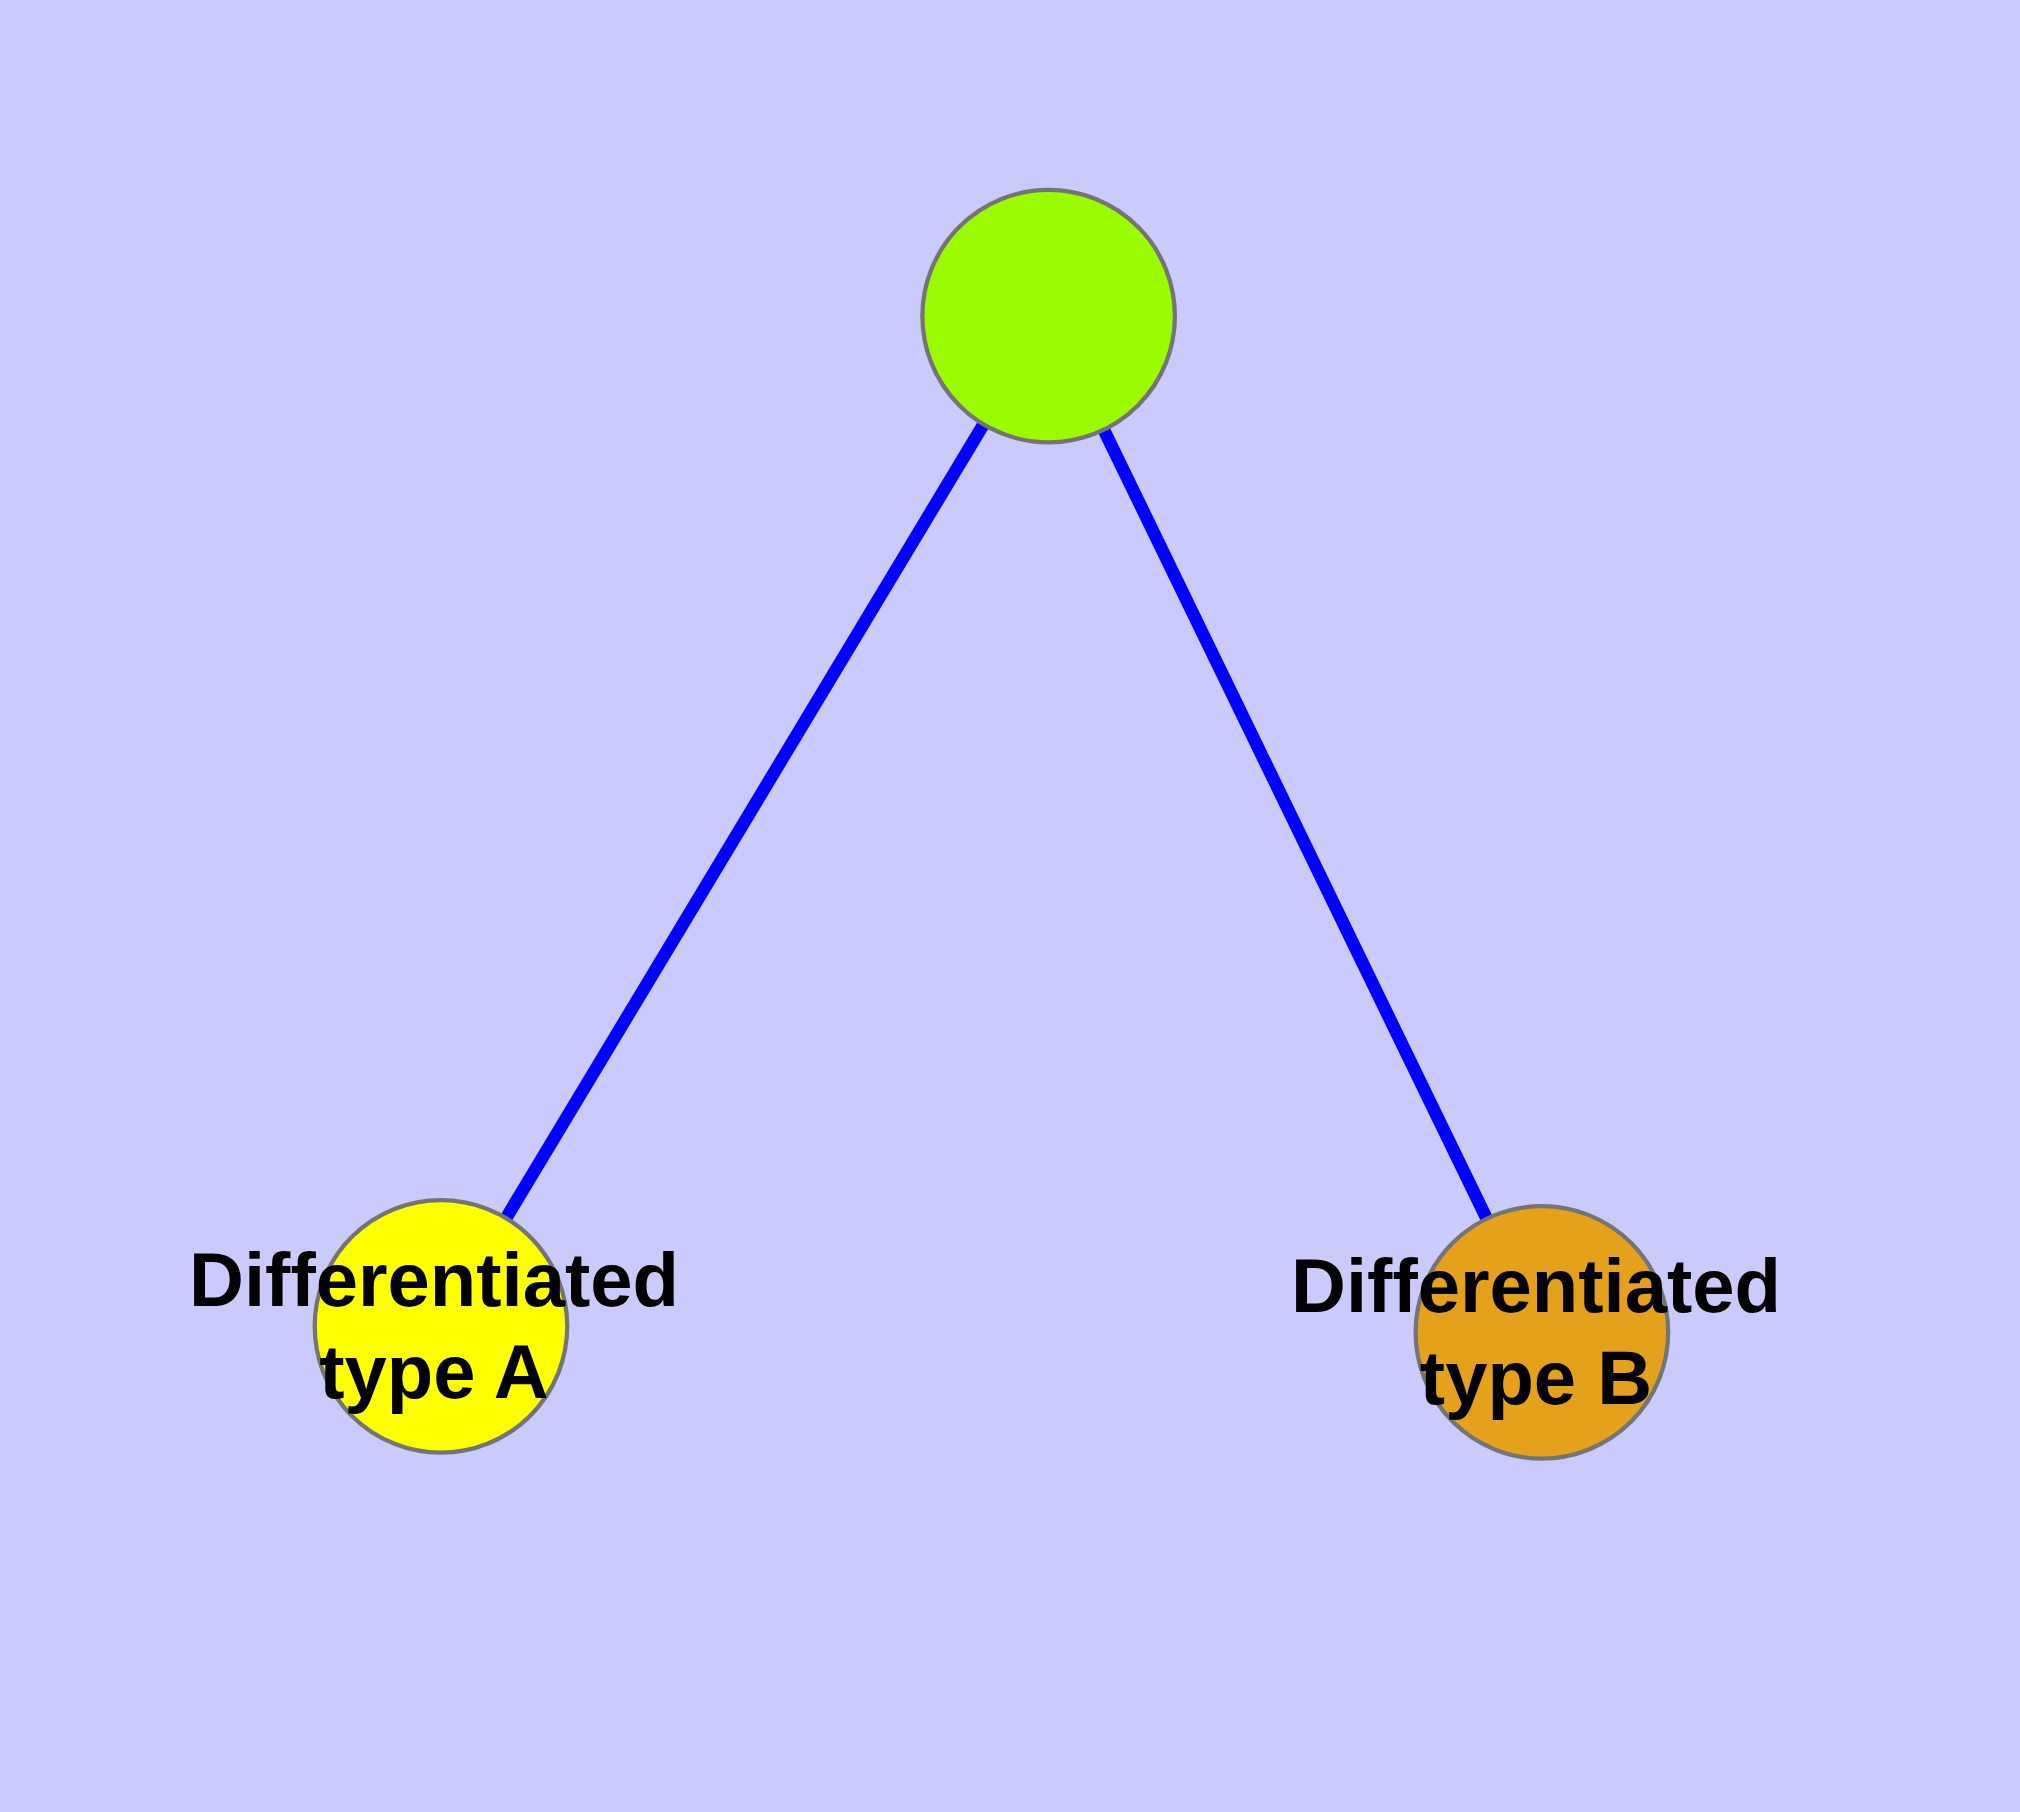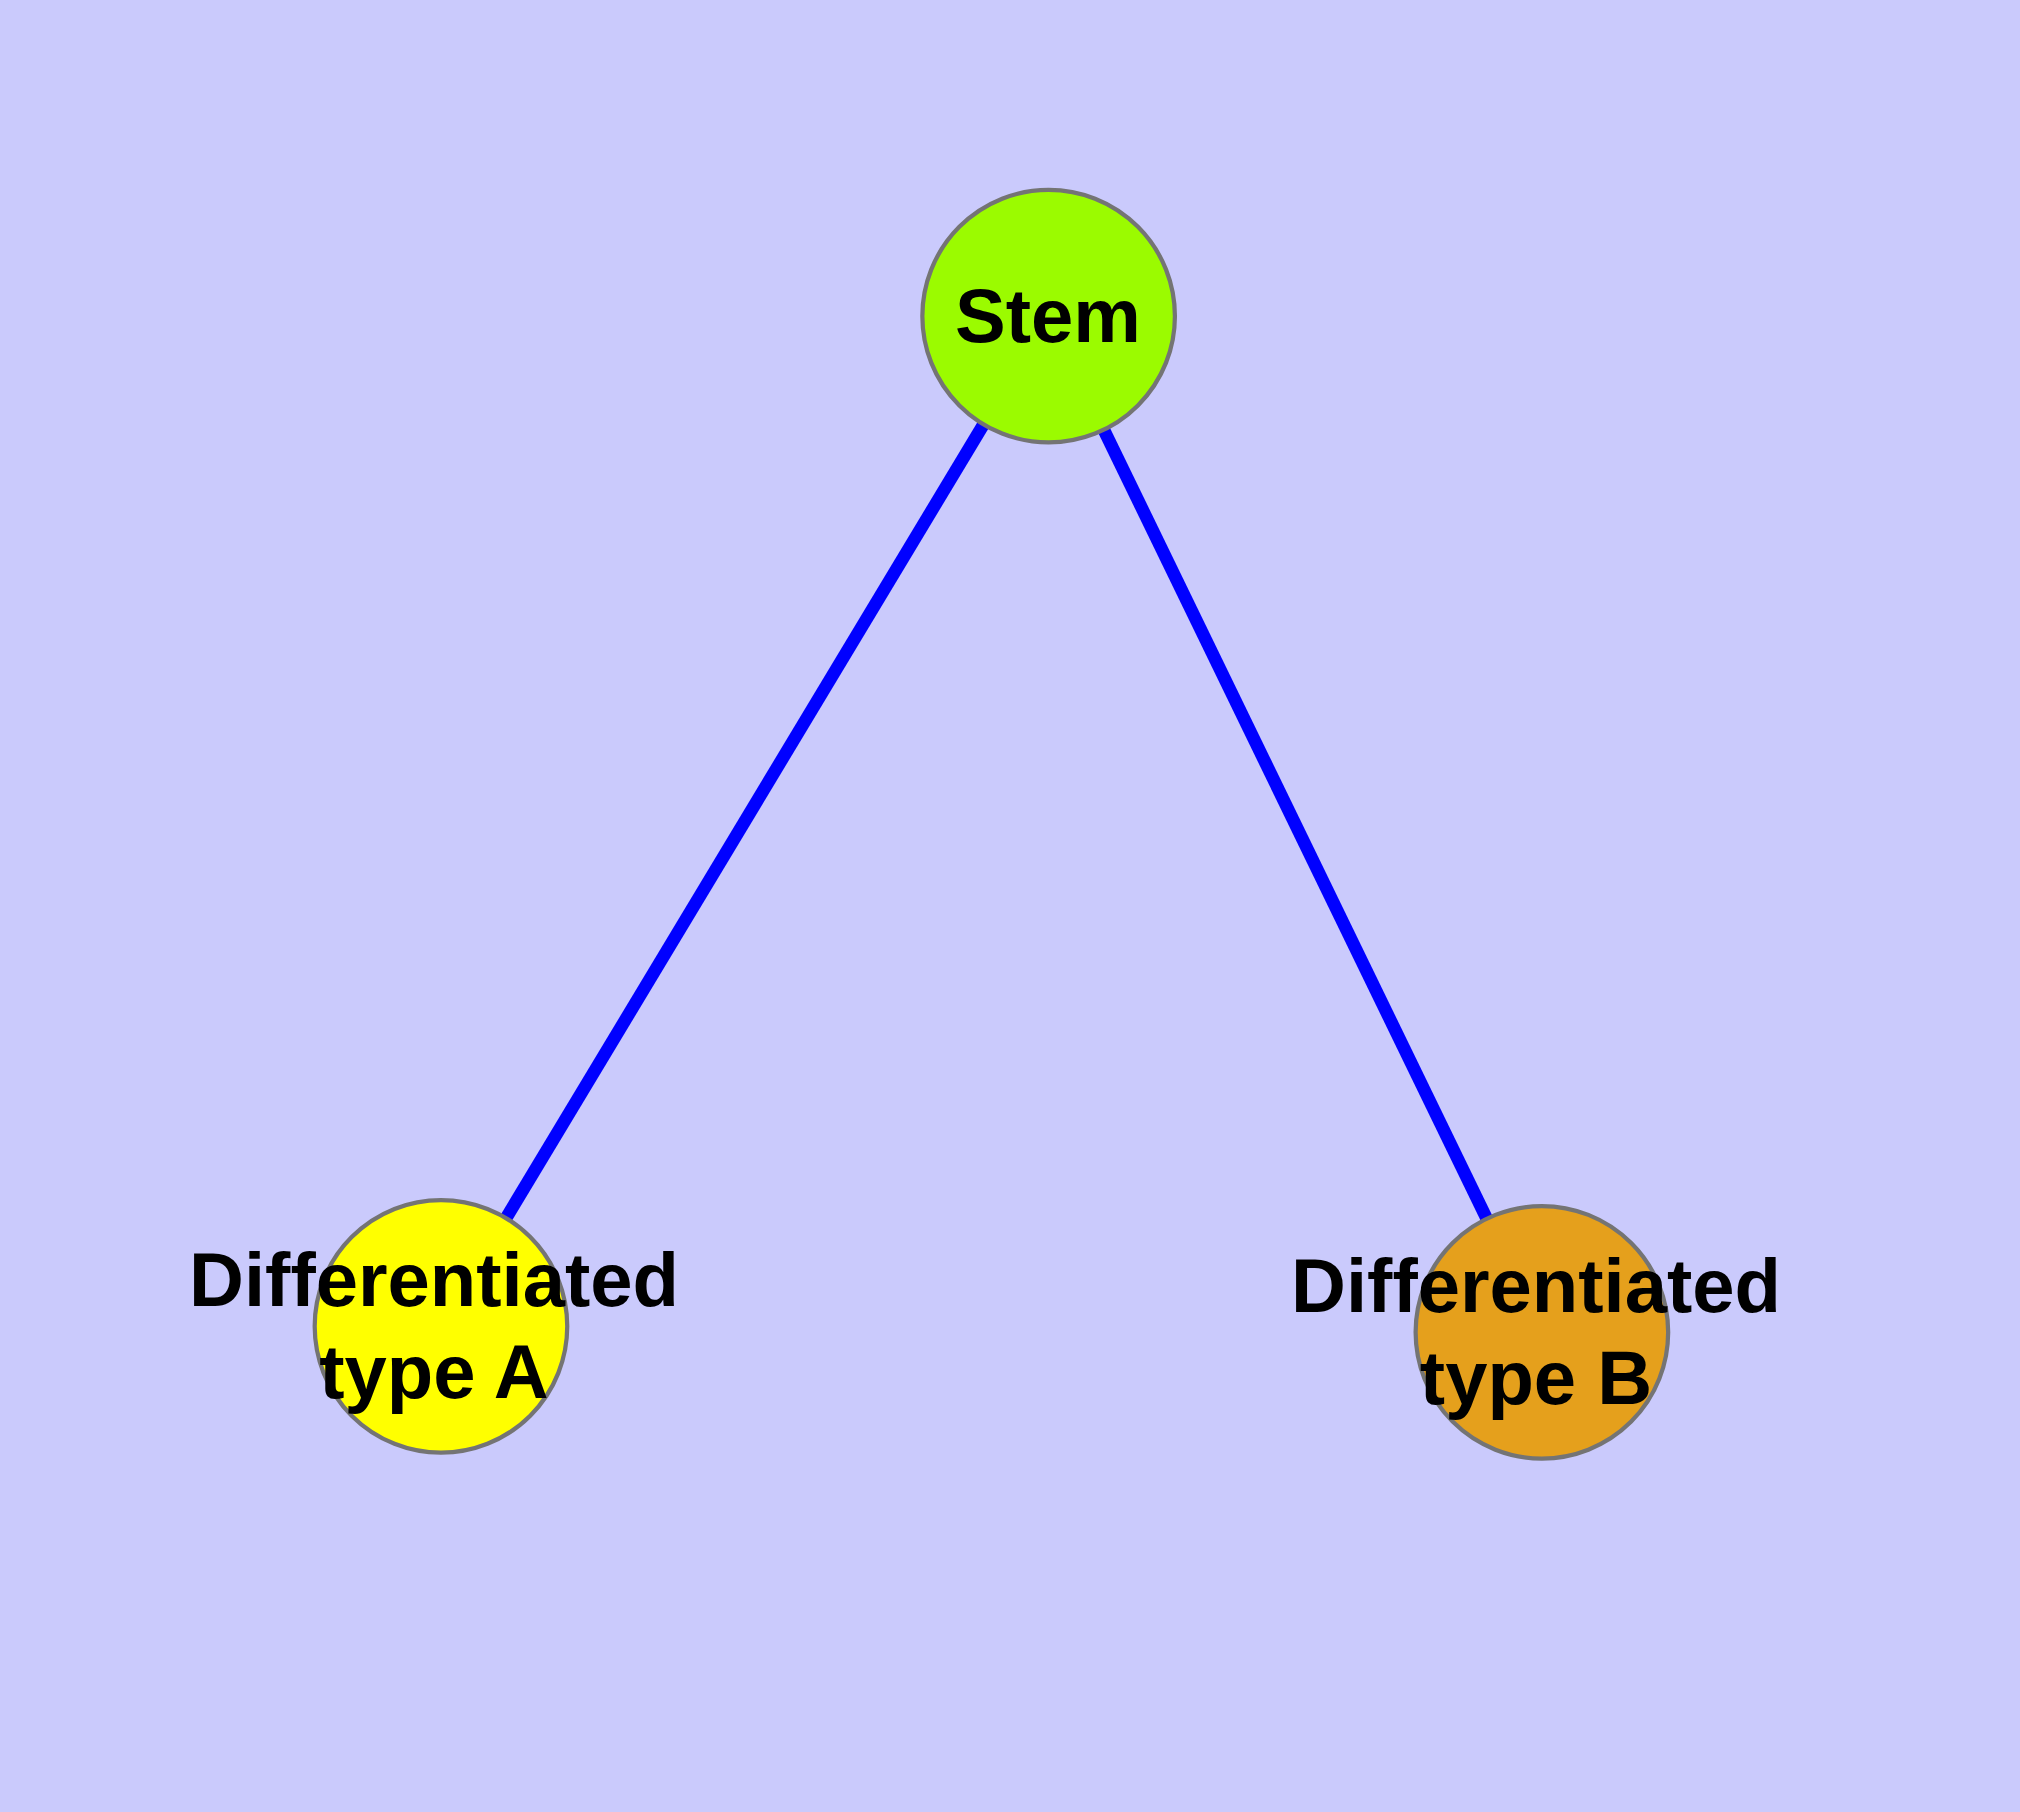--- a/index.html
+++ b/index.html
@@ -44,21 +44,20 @@
 
     <line x1="1237" y1="373" x2="1819" y2="1572" stroke-width="15" stroke="#0000ff"></line>
 
     <circle cx="1237" cy="373" r="149" stroke-width="5" fill="#9bfb00" stroke="#747474"></circle>
 
     <circle cx="520" cy="1565" r="149" stroke-width="5" fill="#ffff00" stroke="#747474"></circle>
 
     <circle cx="1819" cy="1572" r="149" stroke-width="5" fill="#e5a01c" stroke="#747474"></circle>
   </svg>
 
-  <div class="node-label" style="left:1048px; top:316px;">Stem</div>
 
   <div class="node-label" style="left:434px; top:1326px;">Differentiated
 type A</div>
 
   <div class="node-label" style="left:1536px; top:1332px;">Differentiated
 type B</div>
 
 </div>
 
 

